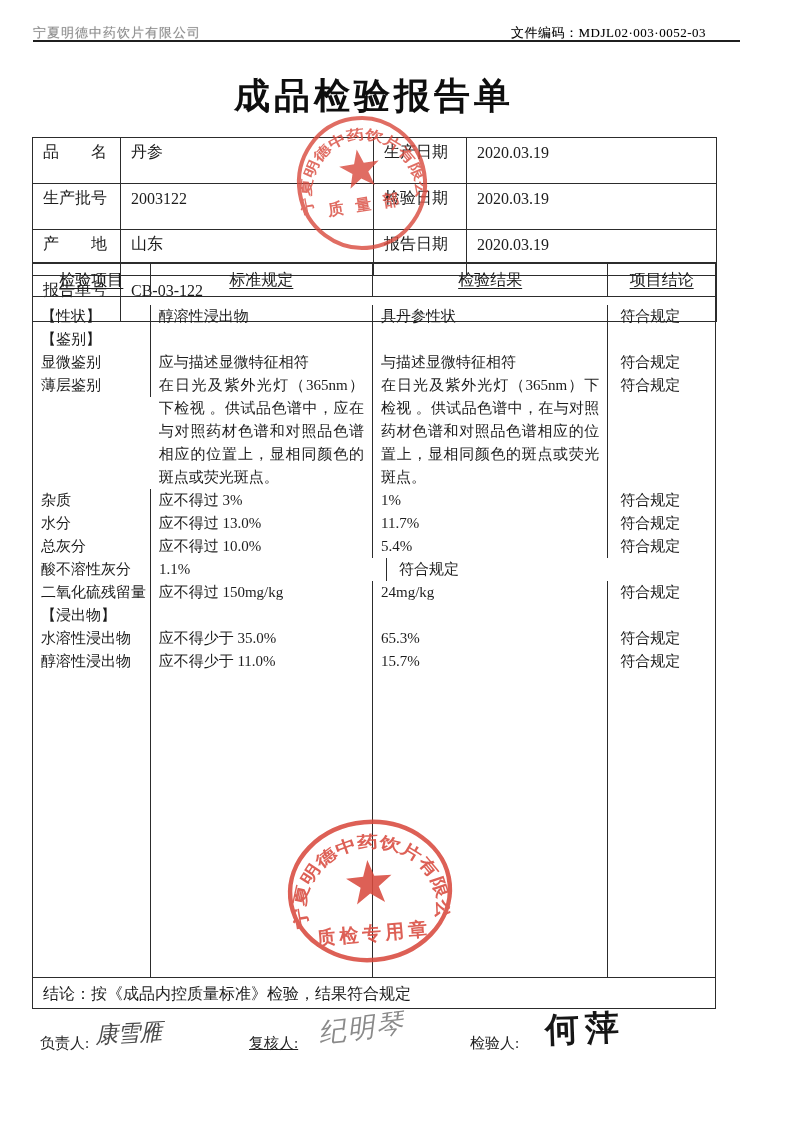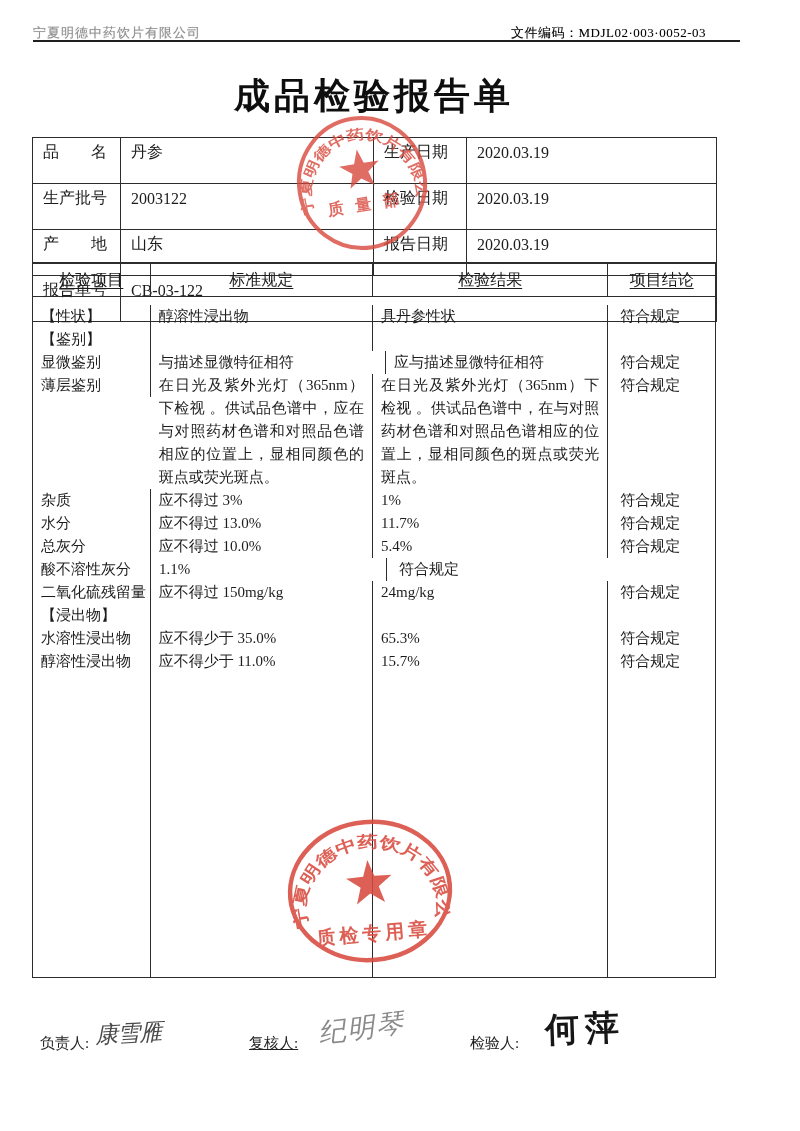--- a/index.html
+++ b/index.html
@@ -118,22 +118,22 @@
         <div class="cell c4">符合规定</div>
       </div>
       <div class="r">
         <div class="cell c1 bR">【鉴别】</div>
         <div class="cell c2 bR"></div>
         <div class="cell c3 bR"></div>
         <div class="cell c4"></div>
       </div>
       <div class="r">
         <div class="cell c1 bR">显微鉴别</div>
+        <div class="cell c2 bR">应与描述显微特征相符</div>
         <div class="cell c3 bR">与描述显微特征相符</div>
-        <div class="cell c2 bR">应与描述显微特征相符</div>
         <div class="cell c4">符合规定</div>
       </div>
       <div class="r para">
         <div class="cell c1 bR">薄层鉴别</div>
         <div class="cell c2 bR">在日光及紫外光灯（365nm）下检视 。供试品色谱中，应在与对照药材色谱和对照品色谱相应的位置上，显相同颜色的斑点或荧光斑点。</div>
         <div class="cell c3 bR">在日光及紫外光灯（365nm）下检视 。供试品色谱中，在与对照药材色谱和对照品色谱相应的位置上，显相同颜色的斑点或荧光斑点。</div>
         <div class="cell c4">符合规定</div>
       </div>
       <div class="r">
         <div class="cell c1 bR">杂质</div>
@@ -183,20 +183,21 @@
         <div class="cell c4">符合规定</div>
       </div>
       <div class="r filler">
         <div class="cell c1 bR"></div>
           <div class="cell c2 bR"></div>
           <div class="cell c3 bR"></div>
           <div class="cell c4"></div>
       </div>
     </div>
 
+    <div class="concl">结论：按《成品内控质量标准》检验，结果符合规定</div>
   </div>
 
   <div class="sig-label" style="left:40px;top:1034px;">负责人:</div>
   <div class="sig-name sig-owner">康雪雁</div>
   <div class="sig-label" style="left:249px;top:1034px;text-decoration:underline;">复核人:</div>
   <div class="sig-name sig-reviewer">纪明琴</div>
   <div class="sig-label" style="left:470px;top:1034px;">检验人:</div>
   <div class="sig-name sig-inspector">何萍</div>
 
   <svg class="stamp stamp-top" viewBox="0 0 140 142">

